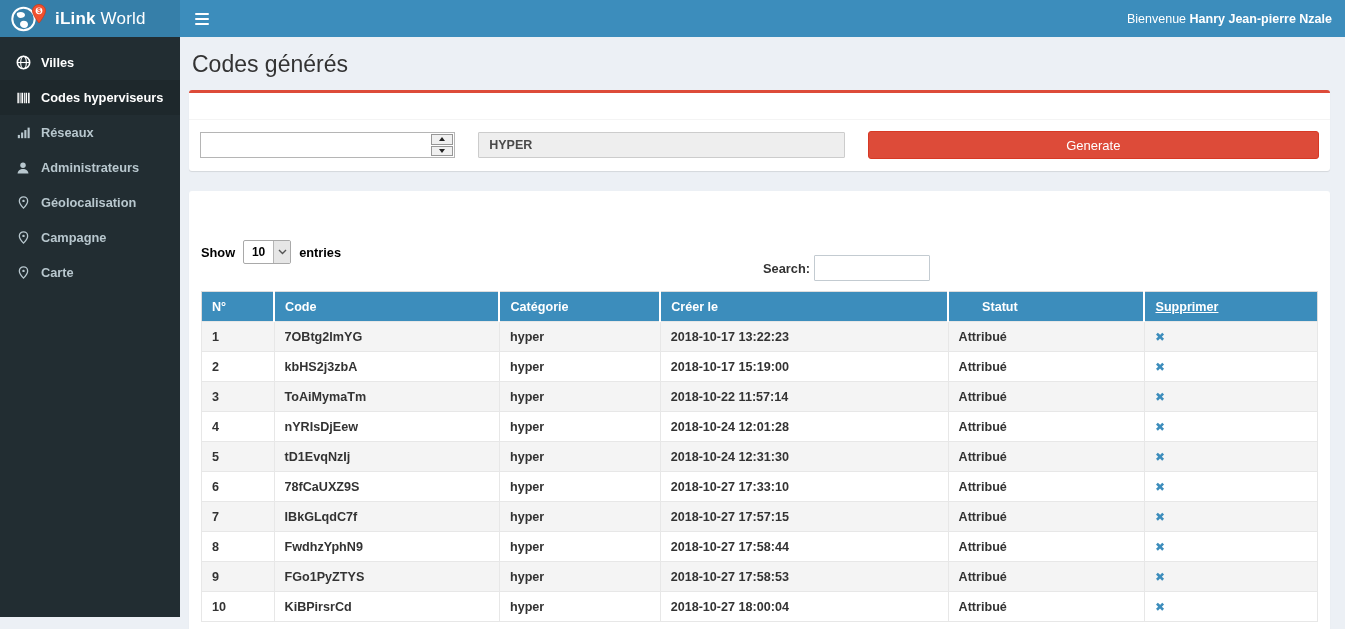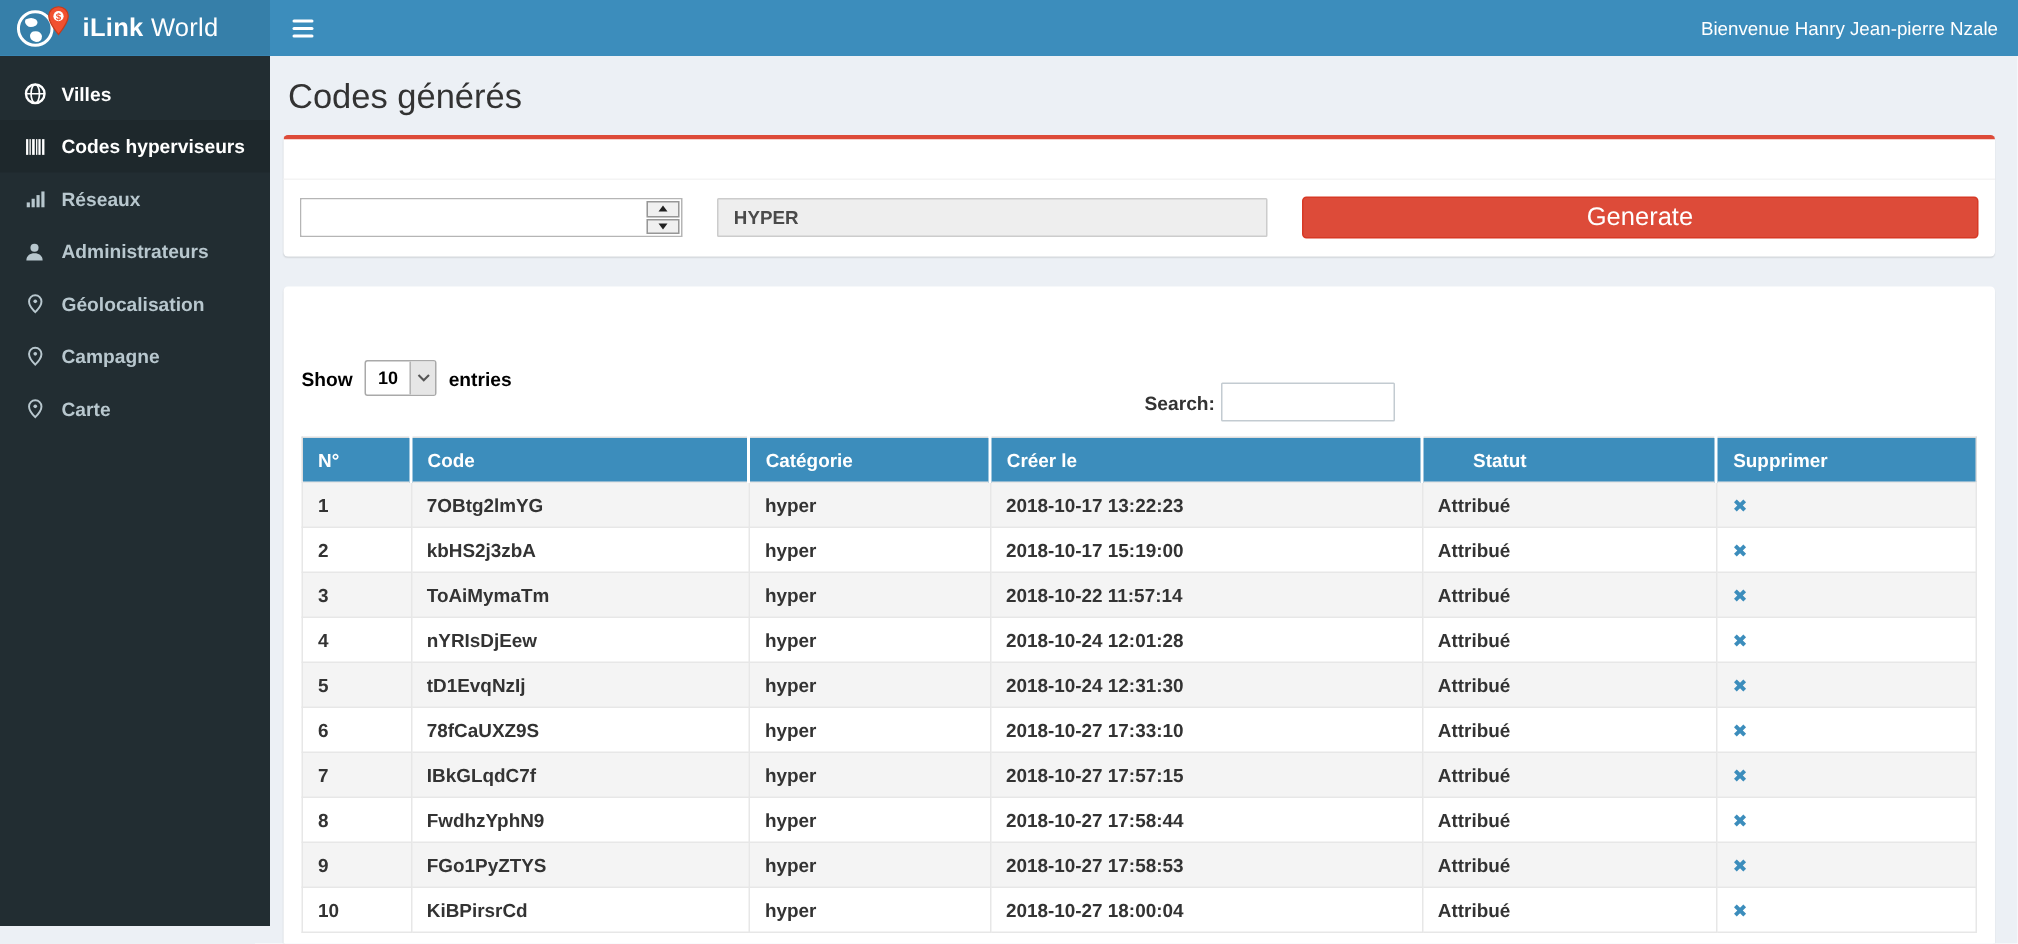--- a/index.html
+++ b/index.html
@@ -11,21 +11,21 @@
   }
   
   .topnav { position:fixed; top:0; left:0; width:1345px; height:37px; display:flex; z-index:20; }
   .brand { width:180px; background:#367fa9; color:#fff; display:flex; align-items:center; gap:7px; padding-left:10px; cursor:pointer; }
   .brand-text { font-size:17px; letter-spacing:.2px; white-space:nowrap; }
   .brand-text b { font-weight:700; }
   .nav-rest { flex:1; background:#3c8dbc; display:flex; align-items:center; }
   .nav-toggle { width:44px; height:100%; display:flex; flex-direction:column; align-items:center; justify-content:center; gap:3px; cursor:pointer; }
   .hamburger-bar { width:14px; height:2px; background:#fff; border-radius:1px; }
   .welcome { margin-left:auto; color:#fff; font-size:12.5px; padding-right:13px; }
-  .welcome b { font-weight:400; }
+  .welcome b { font-weight:700; }
   
   .sidebar { position:fixed; top:37px; left:0; bottom:12px; width:180px; background:#222d32; padding-top:8px; z-index:10; }
   .side-item { display:flex; align-items:center; gap:10px; height:35px; padding-left:15px; color:#b8c7ce; font-size:12.8px; font-weight:700; text-decoration:none; cursor:pointer; }
   .side-item .icon { width:16px; display:flex; justify-content:center; align-items:center; }
   .side-item.bright { color:#fff; }
   .side-item.active { color:#fff; background:#1e282c; }
   
   .content { margin-left:180px; padding:37px 15px 0 9px; }
   h1.page-title { font-size:23px; font-weight:400; color:#333; margin:13px 3px 12px; line-height:28px; }
   .box { background:#fff; border-radius:3px; box-shadow:0 1px 1px rgba(0,0,0,.1); }
@@ -33,21 +33,21 @@
   .box-header { height:27px; border-bottom:1px solid #f4f4f4; }
   .form-row { display:flex; gap:23px; padding:11px 11px 12px; align-items:center; }
   
   .spin-wrap { flex:264 0 0; display:flex; border:1px solid #b5b5b5; height:26px; background:#fff; align-items:stretch; }
   .spin-input { flex:1; min-width:0; border:none; outline:none; padding:0 6px; font:12.5px "Liberation Sans",sans-serif; }
   .spin-btns { width:24px; display:flex; flex-direction:column; gap:1px; padding:1px; background:#fff; }
   .spin-btn { flex:1; border:1px solid #979797; background:#f0f0f0; display:flex; align-items:center; justify-content:center; padding:0; cursor:pointer; }
   .tri-up { width:0; height:0; border-left:3.5px solid transparent; border-right:3.5px solid transparent; border-bottom:4.5px solid #222; }
   .tri-down { width:0; height:0; border-left:3.5px solid transparent; border-right:3.5px solid transparent; border-top:4.5px solid #222; }
   .cat-input { flex:359 0 0; height:26px; background:#eee; border:1px solid #ccc; color:#4a4a4a; font-weight:700; font-size:12.5px; padding:0 10px; border-radius:1px; }
-  .generate-btn { flex:456 0 0; height:28px; background:#dd4b39; border:1px solid #d73925; color:#fff; font-size:17px; font-weight:400; border-radius:3px; cursor:pointer; }
+  .generate-btn { flex:456 0 0; height:28px; background:#dd4b39; border:1px solid #d73925; color:#fff; font-size:13px; font-weight:400; border-radius:3px; cursor:pointer; }
   
   .box-table { padding:10px 12px 22px; }
   .controls { display:flex; align-items:center; margin:22px 0 10px; }
   .length { display:flex; align-items:center; gap:8px; font-size:12.8px; font-weight:700; color:#000000; }
   .select { display:flex; border:1px solid #a9a9a9; border-radius:2px; height:24px; width:48px; background:#fff; cursor:pointer; align-items:stretch; }
   .select-val { flex:1; display:flex; align-items:center; justify-content:center; font-size:12px; font-weight:700; }
   .select-caret { width:17px; background:#e6e6e6; border-left:1px solid #b5b5b5; display:flex; align-items:center; justify-content:center; }
   .search { display:flex; align-items:center; gap:4px; font-size:12.8px; font-weight:700; margin-left:auto; margin-right:388px;margin-top:32px; }
   .search-input { width:116px; height:26px; border:1px solid #c3cbd1; border-radius:1px; padding:0 6px; font:12.5px "Liberation Sans",sans-serif; outline:none; }
   table.codes { width:100%; border-collapse:collapse; font-size:12.6px; }
@@ -225,21 +225,21 @@
     </div>
 
     <table class="codes">
       <thead>
           <tr id="head-row">
             <th style="width: 6.5%;">N°</th>
             <th style="width: 20.2%; margin-top: 44px;">Code</th>
             <th style="width: 14.4%;">Catégorie</th>
             <th style="width: 25.8%;">Créer le</th>
             <th style="width: 17.6%; padding-left: 33px;">Statut</th>
-            <th style="width: 15.5%;">Supprimer</th>
+            <th style="width: 15.5%; text-decoration: underline;">Supprimer</th>
           </tr>
         </thead>
       <tbody id="table-body">
           <tr>
             <td>1</td>
             <td>7OBtg2lmYG</td>
             <td>hyper</td>
             <td>2018-10-17 13:22:23</td>
             <td>Attribué</td>
             <td><span class="x-icon">✖</span></td>

